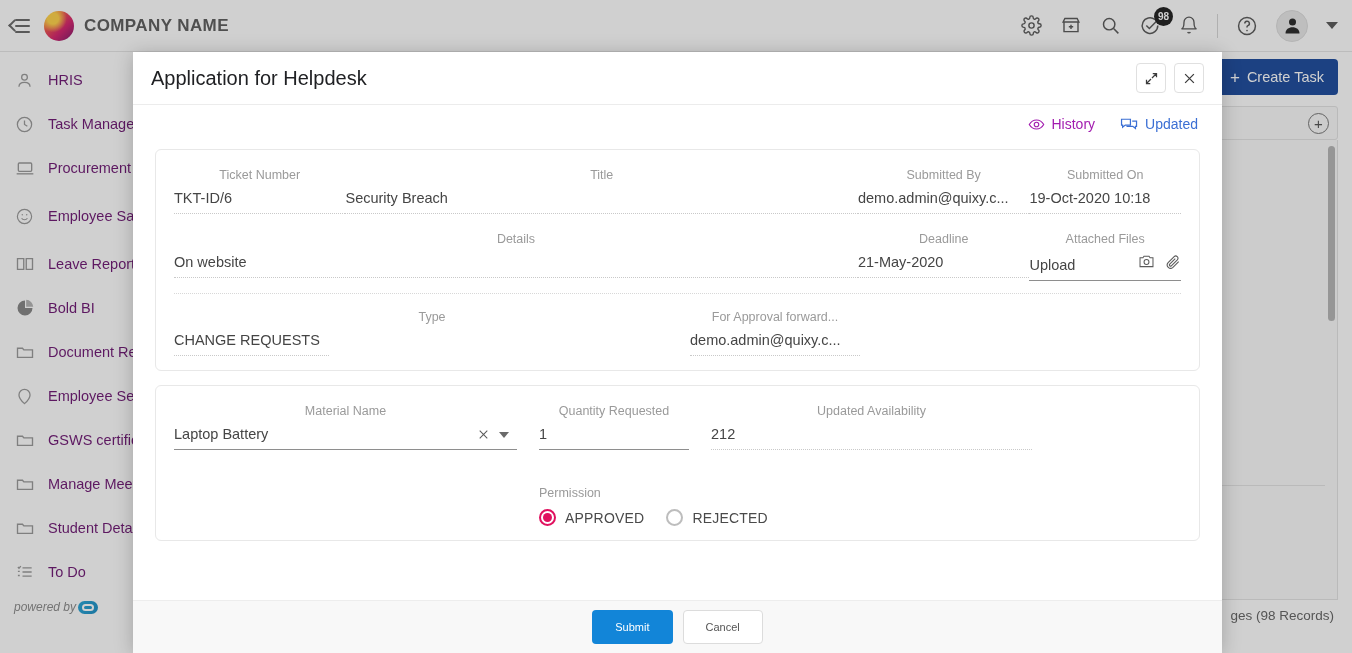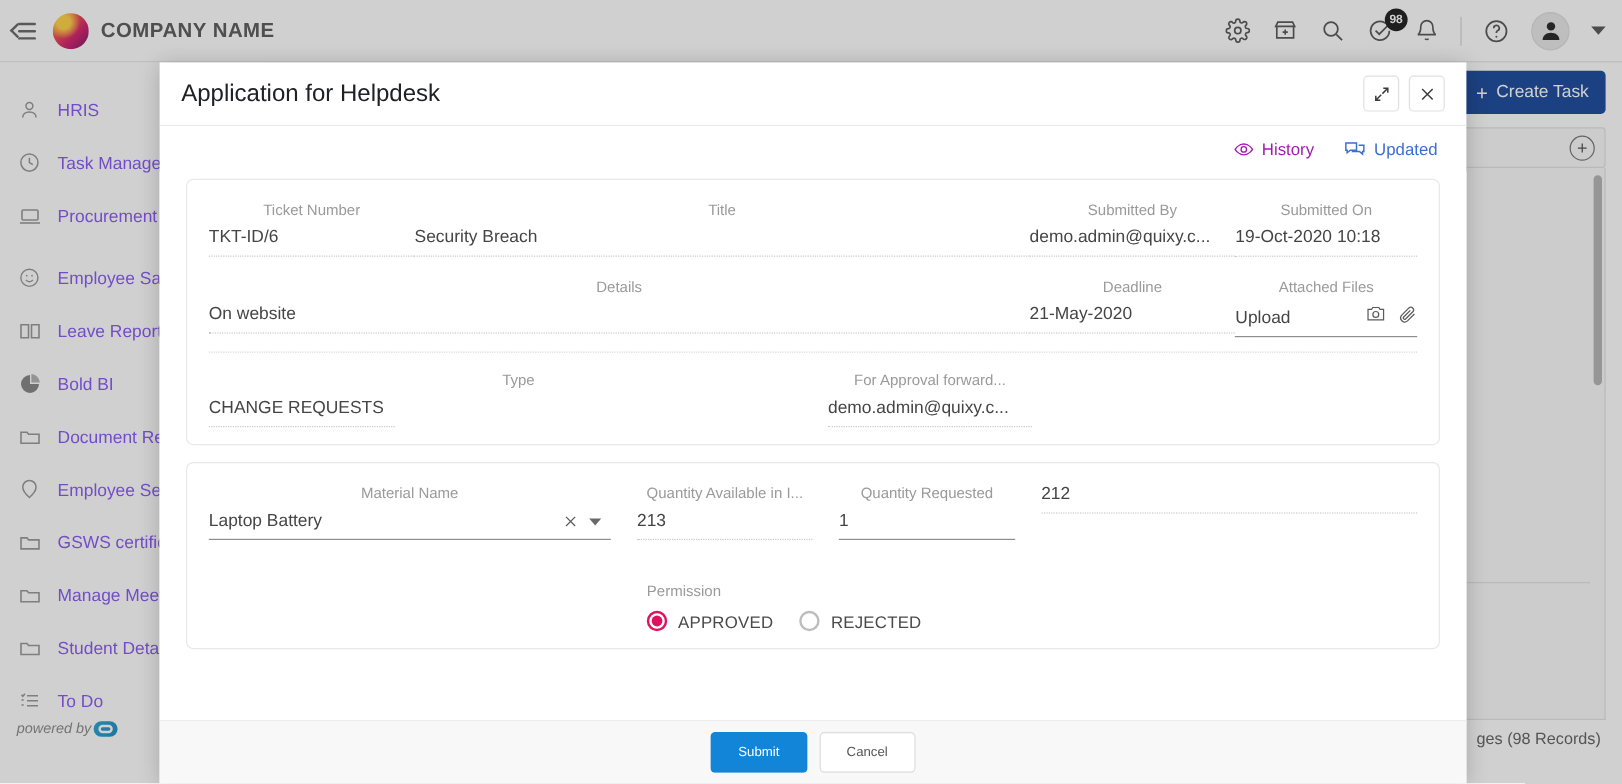--- a/index.html
+++ b/index.html
@@ -64,22 +64,22 @@
     width: 0; height: 0; border-left: 6px solid transparent; border-right: 6px solid transparent;
     border-top: 7px solid #5a5a5a;
   }
 
   
   .sidebar {
     position: absolute; left: 0; top: 52px; width: 218px; height: 601px;
     background: #ffffff; padding-top: 6px;
   }
   .side-item {
-    display: flex; align-items: flex-end; gap: 13px; padding: 0 0 0 14px;
-    height: 44px; color: #8b5cf6; font-size: 14.5px; cursor: pointer;
+    display: flex; align-items: center; gap: 13px; padding: 0 0 0 14px;
+    height: 44px; color: #701a75; font-size: 14.5px; cursor: pointer;
   }
   .side-item.two-line { height: 52px; }
   .side-item .label { line-height: 1.15; }
   .side-ico { width: 21px; height: 21px; flex: none; color: #9a9a9a; display:flex; align-items:center; justify-content:center;}
   .powered {
     display: flex; align-items: center; gap: 2px; padding-left: 14px; margin-top: 6px;
     font-size: 12px; color: #8c8c8c; font-style: italic;
   }
   .powered-mark {
     width: 20px; height: 13px; border-radius: 7px;
@@ -516,28 +516,25 @@
             <div class="sel-ctrls">
               <span>
                 <svg width="13" height="13" viewBox="0 0 24 24" fill="none" stroke="currentColor" stroke-width="1.9">
                   <path d="M5 5l14 14M19 5L5 19"></path>
                 </svg>
               </span>
               <span class="sel-caret"></span>
             </div>
           </div>
           <div class="fld" style="width:150px; margin-right:22px;">
-            <div class="fld-label">Quantity Available in I...</div>
-            <div class="fld-value uline-dot">213</div>
-          </div>
-          <div class="fld" style="width:150px; margin-right:22px;">
             <div class="fld-label">Quantity Requested</div>
             <div class="fld-value uline-solid">1</div>
           </div>
           <div class="fld" style="width:321px;">
+            <div class="fld-label">Updated Availability</div>
             <div class="fld-value uline-dot">212</div>
           </div>
         </div>
 
         <div style="margin-top:36px; margin-left:343px; padding-left:22px;">
           <div class="perm-label">Permission</div>
           <div class="radio-row">
             <label class="radio-item">
               <span class="radio on"></span>
               <span class="radio-text">APPROVED</span>

